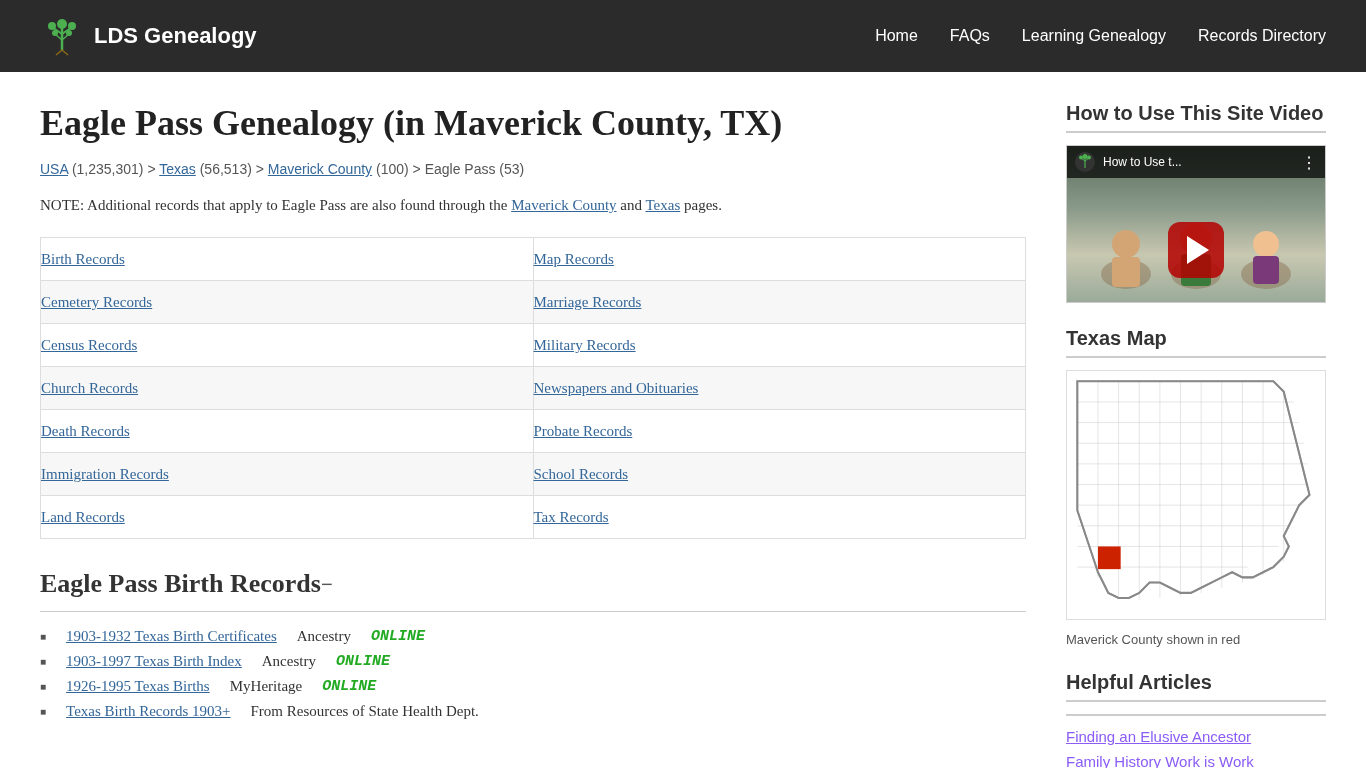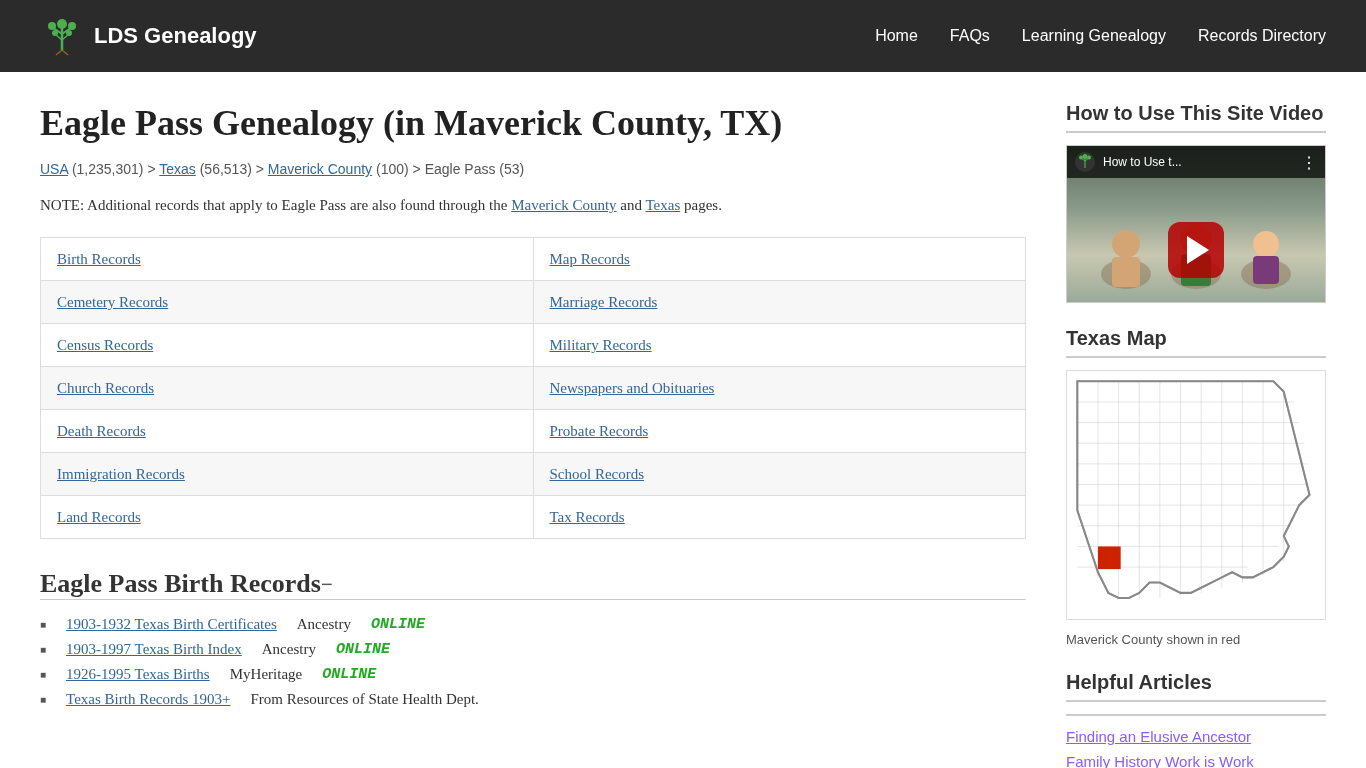--- a/index.html
+++ b/index.html
@@ -102,38 +102,38 @@
       border: 1px solid #ccc;
       margin-bottom: 30px;
     }
     .records-table tr:nth-child(even) {
       background: #f7f7f7;
     }
     .records-table tr:nth-child(odd) {
       background: #fff;
     }
     .records-table td {
-      padding: 12px 16px;
+      padding: 12px 0;
       border: 1px solid #ddd;
       width: 50%;
       margin-left: 12px;
     }
     .records-table td a {
       color: #336699;
       text-decoration: underline;
       font-size: 15px;
     }
 
     
     .section-heading {
       font-size: 26px;
       font-weight: bold;
       color: #333;
       border-bottom: 1px solid #ccc;
-      padding-bottom: 0;
+      padding-bottom: 12px;
       margin-bottom: 16px;
       display: flex;
       align-items: center;
     }
     .section-heading .collapse-btn {
       font-size: 20px;
       color: #555;
       cursor: pointer;
       background: none;
       border: none;

